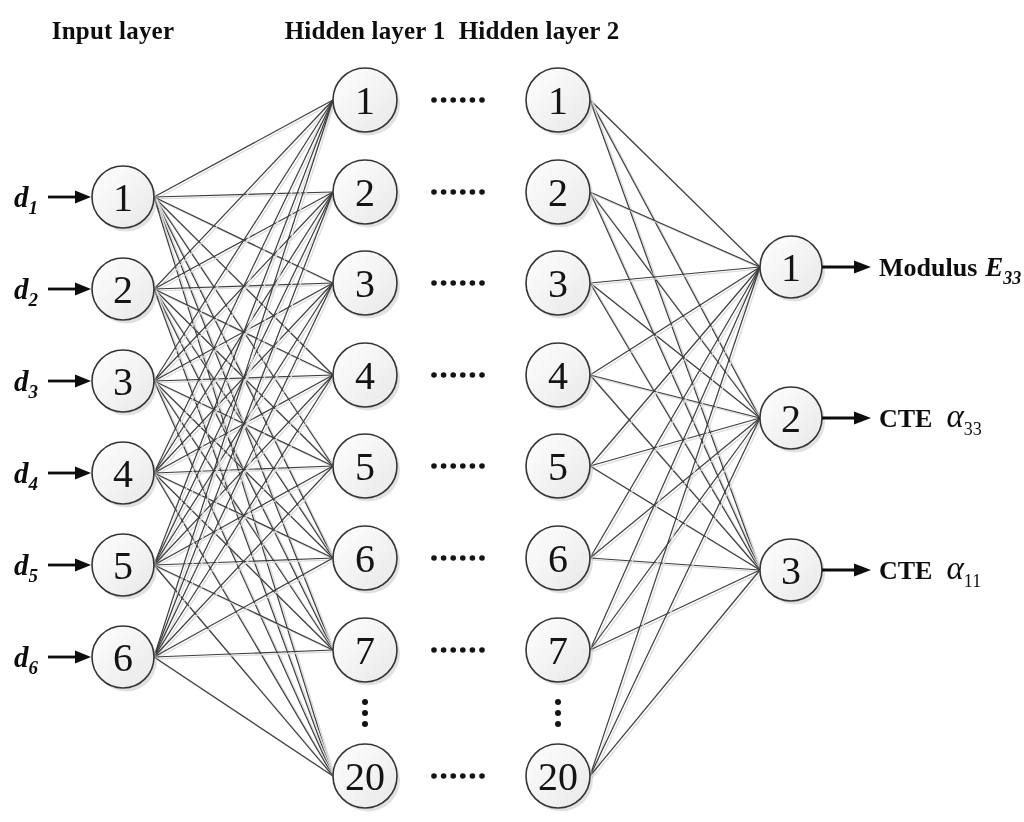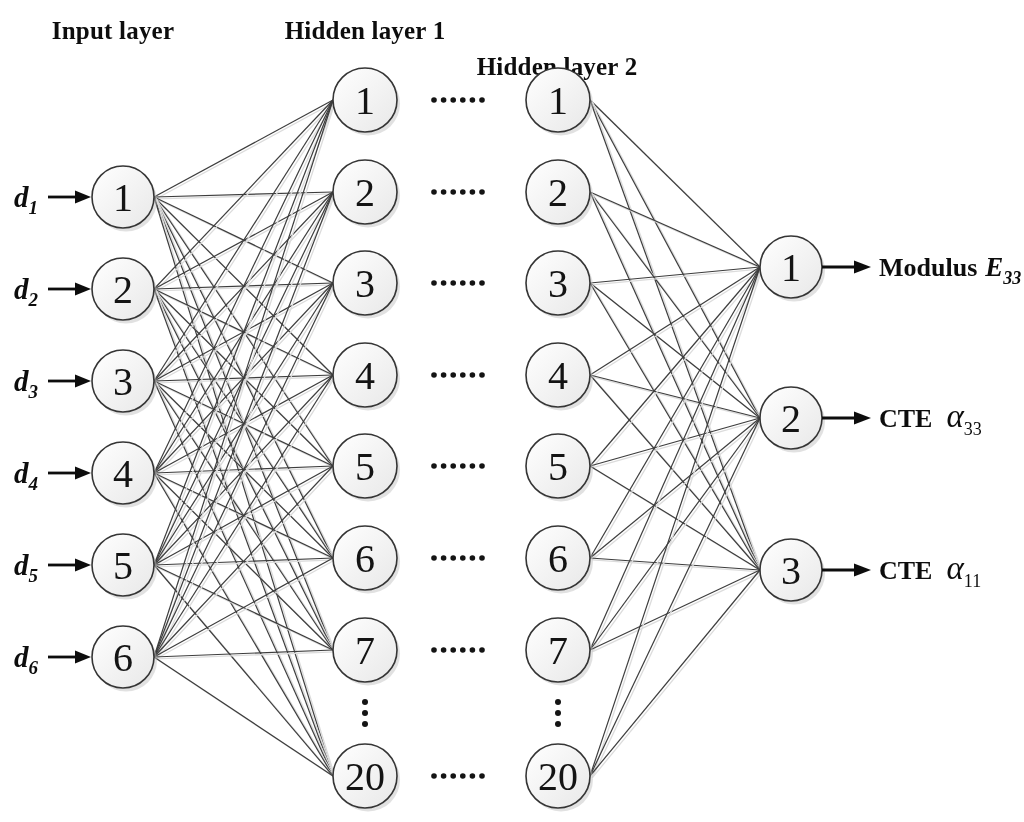--- a/index.html
+++ b/index.html
@@ -20,21 +20,21 @@
     top: 17px;
     transform: translateX(-50%);
     font-weight: bold;
     font-size: 25px;
     color: #0d0d0d;
     white-space: nowrap;
     letter-spacing: 0.2px;
   }
   .lh0 { left: 113px; }
   .lh1 { left: 365px; font-family: Liberation Serif, serif; }
-  .lh2 { left: 557px; margin-top: 36px; }
+  .lh2 { left: 539px; }
   .lh3 { left: 785px; }
   svg.net {
     position: absolute;
     left: 0;
     top: 0;
   }
   svg.net text {
     font-family: "Liberation Serif", "DejaVu Serif", serif;
   }
 </style>

